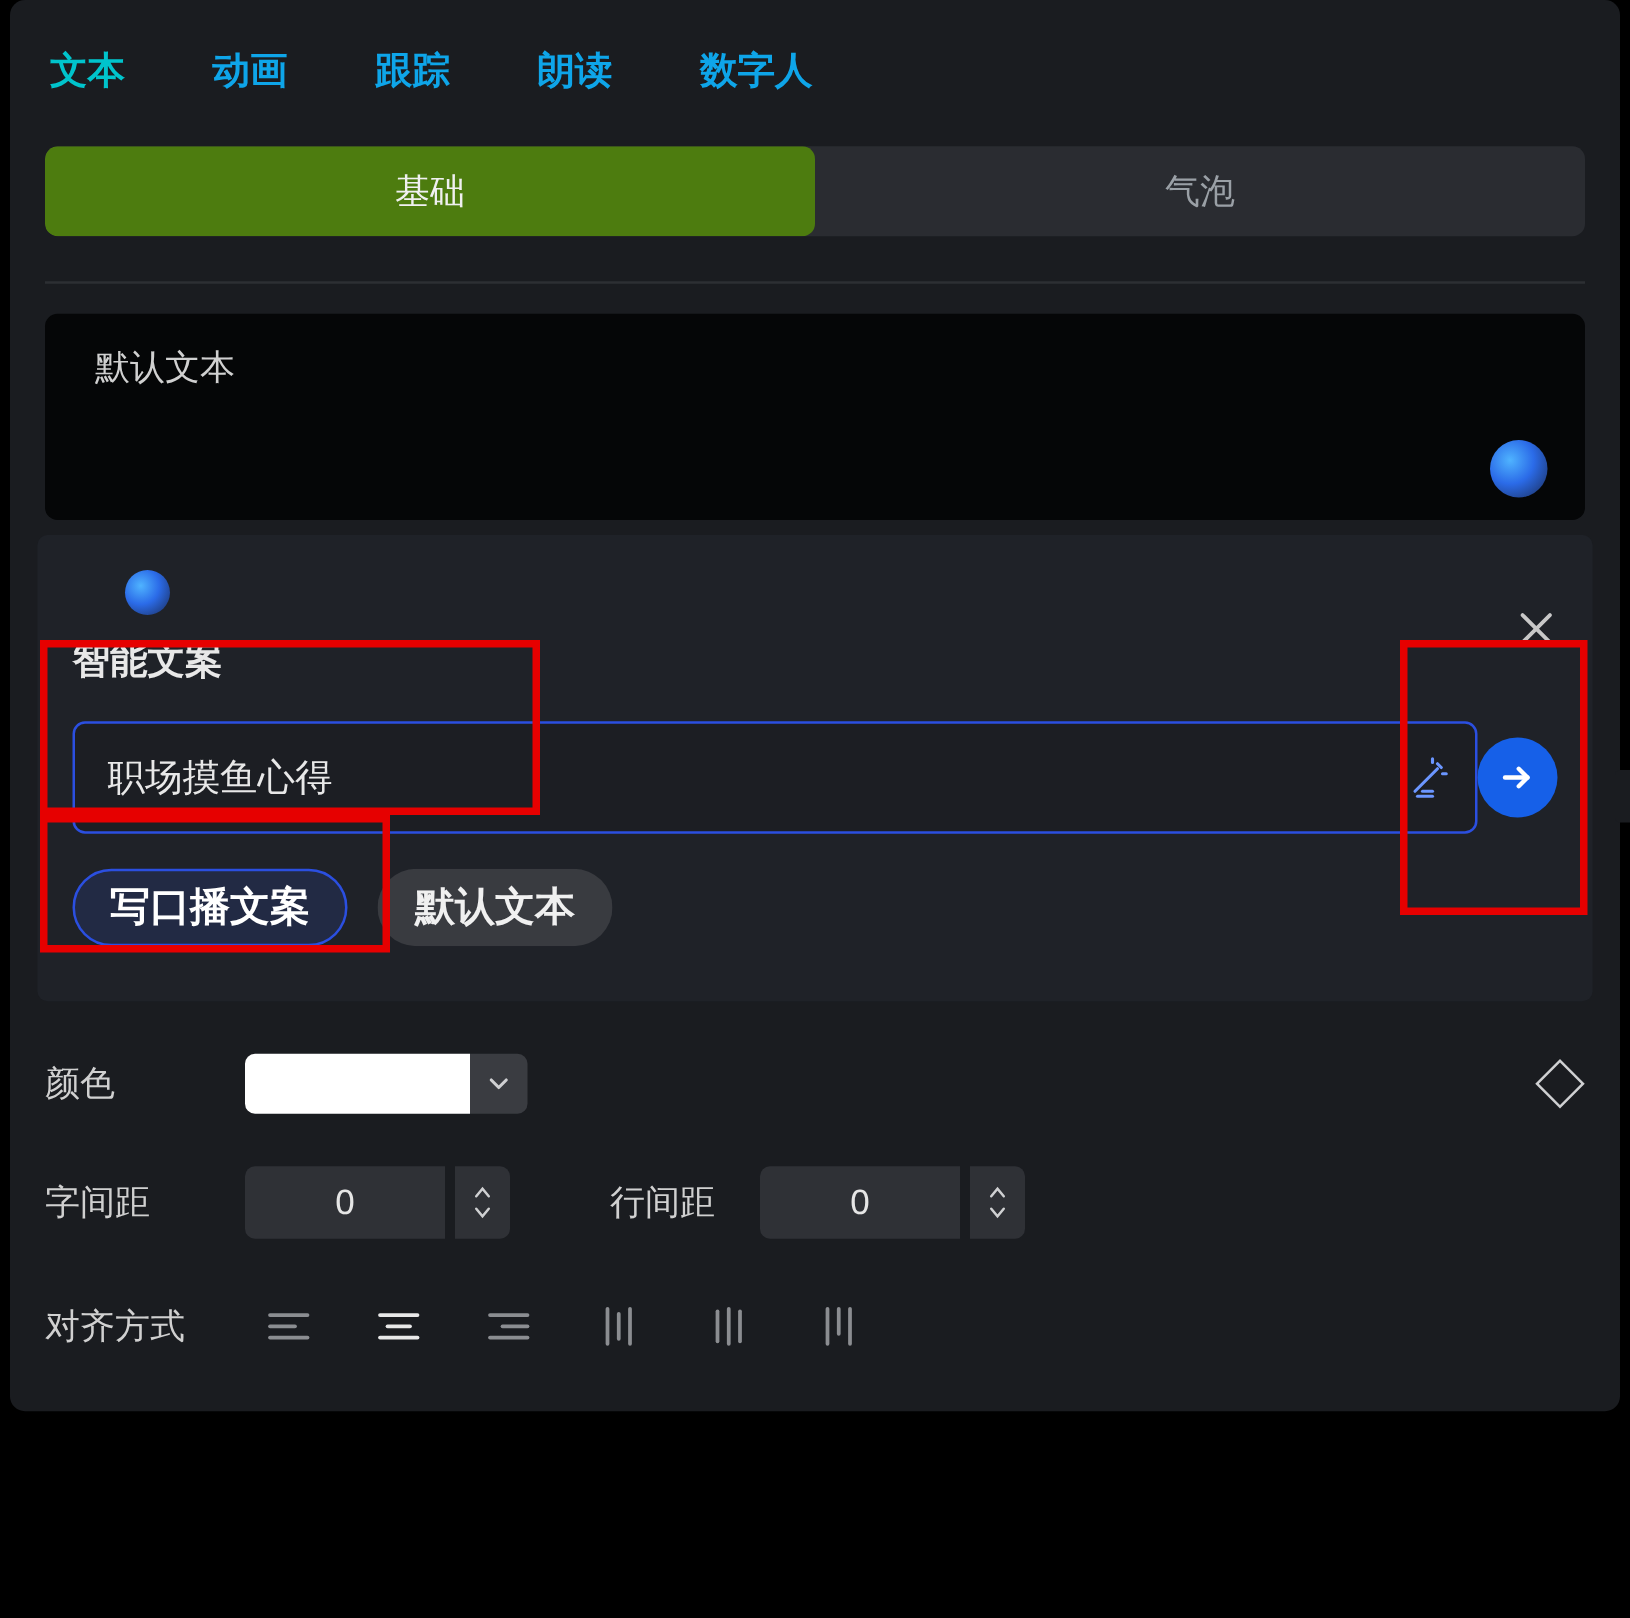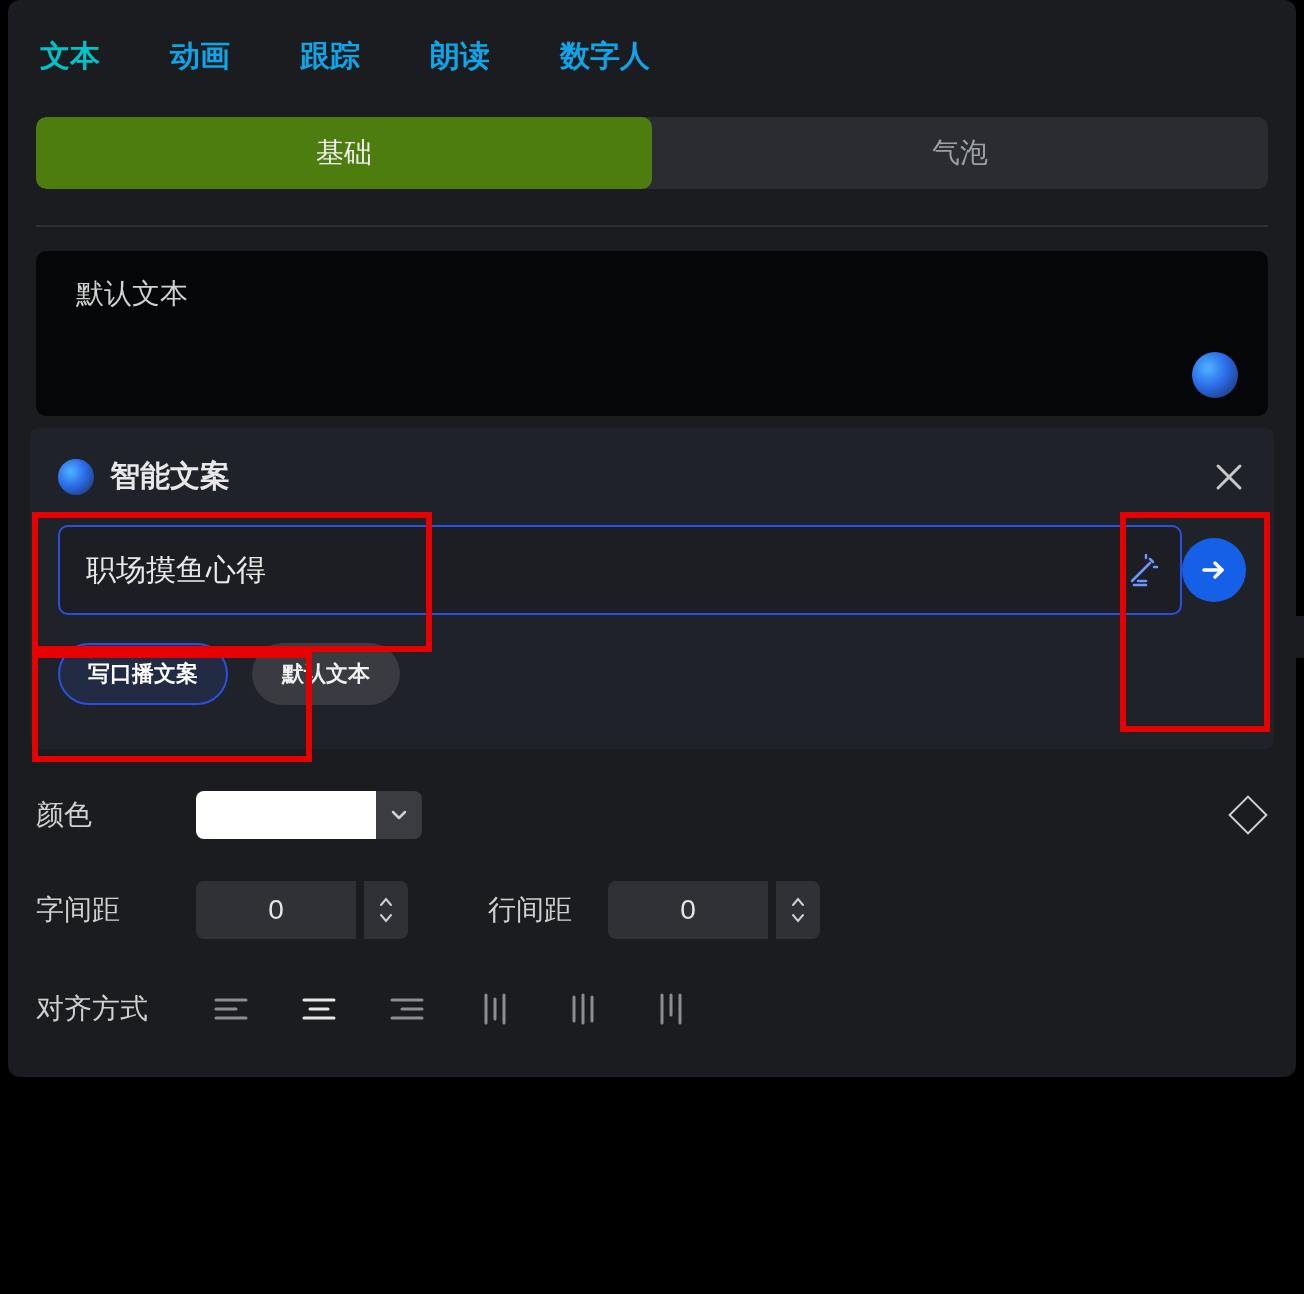--- a/index.html
+++ b/index.html
@@ -86,21 +86,21 @@
   
   .ai-panel {
     position: relative;
     background: #1f2228;
     border-radius: 8px;
     margin: 12px 0 0 -6px;
     width: calc(100% + 12px);
     padding: 28px 28px 44px 28px;
   }
   .ai-header { display: flex; align-items: center; justify-content: space-between; }
-  .ai-title-wrap { display: flex; align-items: center; gap: 16px; }
+  .ai-title-wrap { display: flex; align-items: center; gap: 16px; flex-direction: column; }
   .ai-orb-small {
     width: 36px; height: 36px; border-radius: 50%;
     background: radial-gradient(circle at 35% 35%, #4fb3ff 0%, #2b6be8 45%, #1a2a55 100%);
   }
   .ai-title { font-size: 30px; font-weight: 600; color: #e8e8e8; }
   .close-x { width: 34px; height: 34px; cursor: pointer; position: relative; }
   .close-x::before, .close-x::after {
     content: ""; position: absolute; left: 50%; top: 50%;
     width: 34px; height: 3px; background: #c8c8c8; border-radius: 2px;
   }
@@ -147,21 +147,21 @@
     cursor: pointer;
   }
   .arrow { width: 28px; height: 28px; }
 
   .chips { display: flex; gap: 24px; margin-top: 28px; }
   .chip {
     height: 62px;
     padding: 0 28px;
     border-radius: 32px;
     display: flex; align-items: center;
-    font-size: 22px; font-weight: 600;
+    font-size: 32px; font-weight: 600;
     background: #393b40; color: #f0f0f0;
     cursor: pointer; border: 2px solid transparent;
   }
   .chip.active {
     background: #222a44;
     border: 2px solid #2b4fe0;
     color: #fff;
   }
 
   

